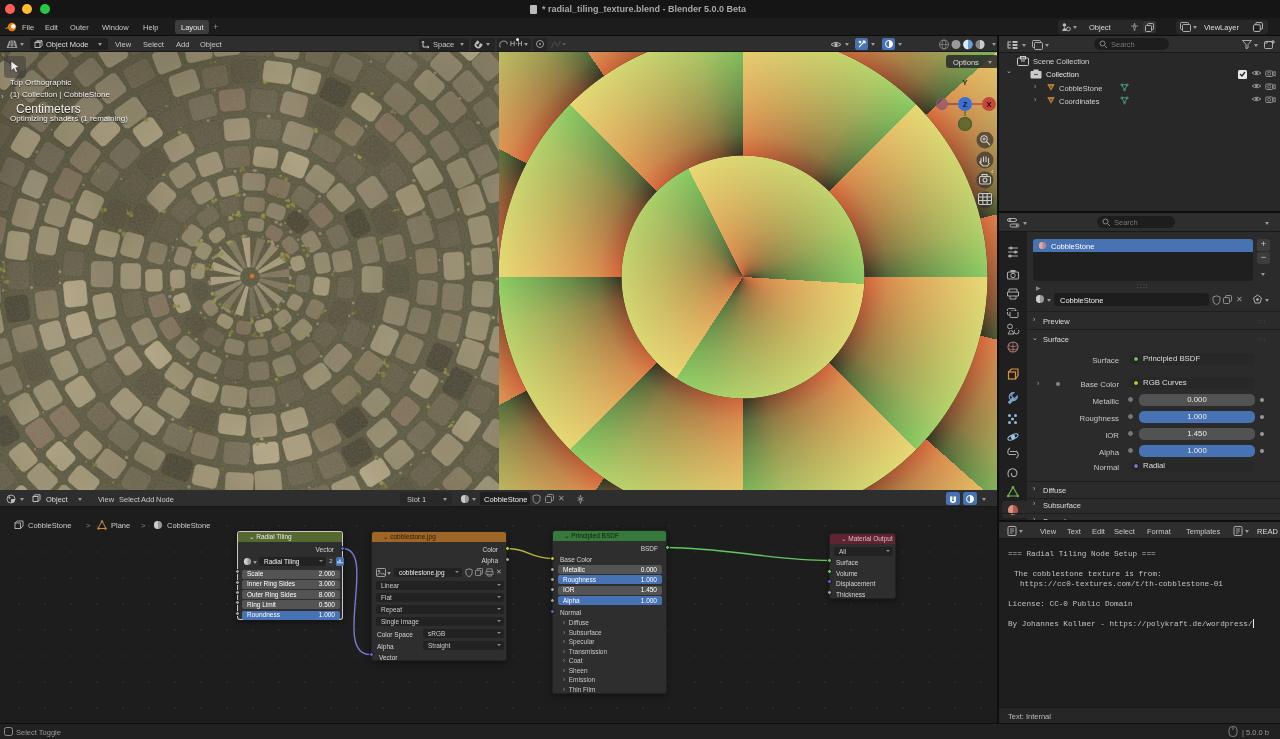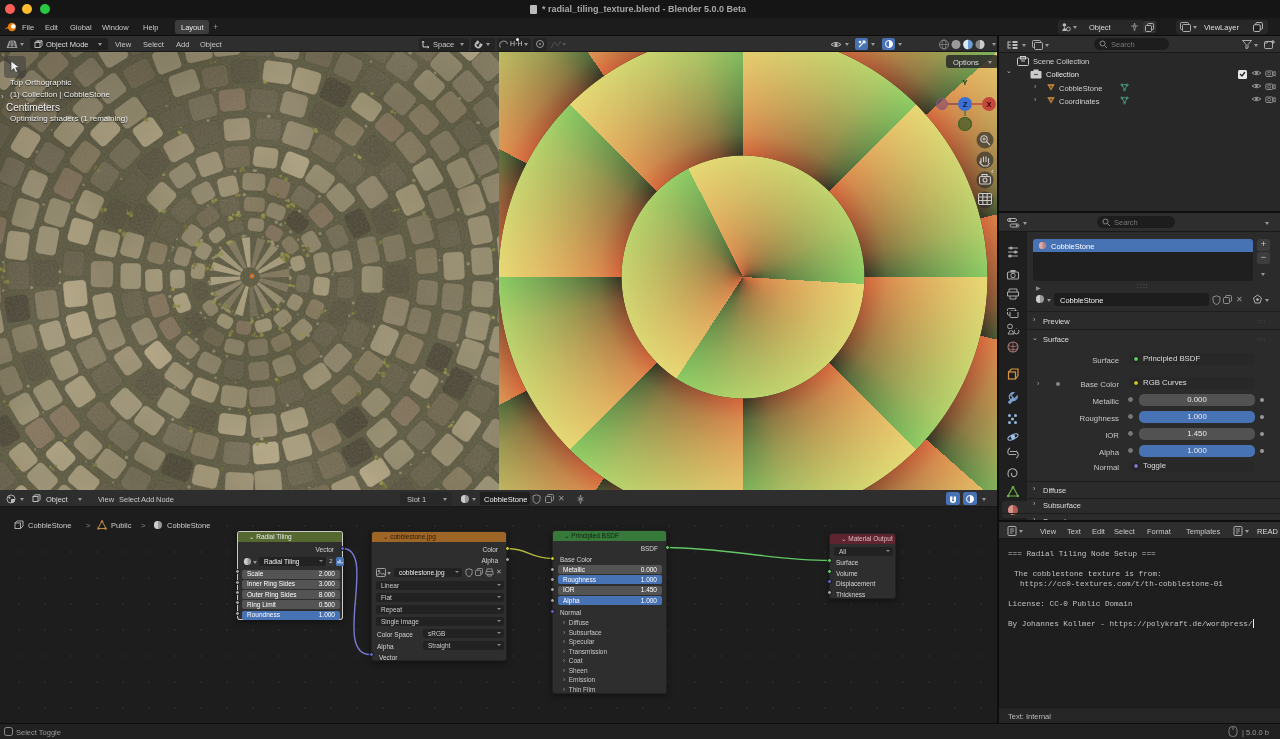--- a/index.html
+++ b/index.html
@@ -34,21 +34,21 @@
 <div class="abs" style="left:530px;top:5px;width:7px;height:9px;background:#bbb;border-radius:1px"></div>
 <div class="abs t" style="left:542px;top:4px;font-weight:bold;color:#a8a8a8;font-size:9px">* radial_tiling_texture.blend - Blender 5.0.0 Beta</div>
 <div class="abs" style="left:0;top:18px;width:1280px;height:18px;background:#1c1c1c;border-bottom:1px solid #0e0e0e"></div>
 <svg class="abs" style="left:4px;top:22px" width="13" height="10" viewBox="0 0 13 10">
 <circle cx="8" cy="5" r="4.2" fill="#e87d0d"></circle>
       <circle cx="9.2" cy="4.4" r="2.2" fill="#fff"></circle>
 <path d="M0.5 7 L6 3.5 L7 6 Z" fill="#e87d0d"></path>
     </svg>
 <div class="abs t" style="left:22px;top:23px">File</div>
 <div class="abs t" style="left:45px;top:23px">Edit</div>
-<div class="abs t" style="left:70px;top:23px">Global</div>
+<div class="abs t" style="left:70px;top:23px">Outer</div>
 <div class="abs t" style="left:102px;top:23px">Window</div>
 <div class="abs t" style="left:143px;top:23px">Help</div>
 <div class="abs" style="left:175px;top:20px;width:34px;height:14px;background:#3d3d3d;border-radius:3px"></div>
 <div class="abs t" style="left:181px;top:23px;color:#e8e8e8">Layout</div>
 <div class="abs t" style="left:213px;top:22px;color:#909090;font-size:9px">+</div>
 <div class="abs" style="left:1058px;top:20px;width:86px;height:14px;background:#282828;border-radius:3px"></div>
 <svg class="abs" style="left:1061px;top:22px" width="10" height="10" viewBox="0 0 10 10">
       <circle cx="3.4" cy="3" r="1.8" fill="#bbb"></circle>
       <path d="M1 9 L3.5 5 L6 9 Z" fill="#bbb"></path>
       <circle cx="7.4" cy="7" r="1.9" fill="none" stroke="#bbb" stroke-width="0.9"></circle>
@@ -907,21 +907,21 @@
             <div class="bg" style="background:radial-gradient(circle at 244px 225px, rgb(50,52,36) 122px,rgb(80,104,58) 144px,rgb(100,138,72) 171px,rgb(117,168,85) 202px,rgb(138,204,100) 245px)"></div>
             <div class="br" style="background:conic-gradient(from 0.00deg at 244px 225px, rgb(205,64,28) 0.00deg,rgb(172,54,24) 11.25deg,rgb(135,42,18) 22.50deg,rgb(88,28,12) 33.75deg,rgb(0,0,0) 45.00deg,rgb(205,64,28) 45.00deg,rgb(172,54,24) 56.25deg,rgb(135,42,18) 67.50deg,rgb(88,28,12) 78.75deg,rgb(0,0,0) 90.00deg,rgb(205,64,28) 90.00deg,rgb(172,54,24) 101.25deg,rgb(135,42,18) 112.50deg,rgb(88,28,12) 123.75deg,rgb(0,0,0) 135.00deg,rgb(205,64,28) 135.00deg,rgb(172,54,24) 146.25deg,rgb(135,42,18) 157.50deg,rgb(88,28,12) 168.75deg,rgb(0,0,0) 180.00deg,rgb(205,64,28) 180.00deg,rgb(172,54,24) 191.25deg,rgb(135,42,18) 202.50deg,rgb(88,28,12) 213.75deg,rgb(0,0,0) 225.00deg,rgb(205,64,28) 225.00deg,rgb(172,54,24) 236.25deg,rgb(135,42,18) 247.50deg,rgb(88,28,12) 258.75deg,rgb(0,0,0) 270.00deg,rgb(205,64,28) 270.00deg,rgb(172,54,24) 281.25deg,rgb(135,42,18) 292.50deg,rgb(88,28,12) 303.75deg,rgb(0,0,0) 315.00deg,rgb(205,64,28) 315.00deg,rgb(172,54,24) 326.25deg,rgb(135,42,18) 337.50deg,rgb(88,28,12) 348.75deg,rgb(0,0,0) 360.00deg)"></div>
           </div>
           <div class="band" style="-webkit-mask-image:radial-gradient(circle at 244px 225px, transparent 244px, #000 245px 519px, transparent 520px);mask-image:radial-gradient(circle at 244px 225px, transparent 244px, #000 245px 519px, transparent 520px);">
             <div class="bg" style="background:radial-gradient(circle at 244px 225px, rgb(50,52,36) 245px,rgb(80,104,58) 267px,rgb(100,138,72) 294px,rgb(117,168,85) 324px,rgb(138,204,100) 367px)"></div>
             <div class="br" style="background:conic-gradient(from -90.00deg at 244px 225px, rgb(205,64,28) 0.00deg,rgb(172,54,24) 6.92deg,rgb(135,42,18) 13.85deg,rgb(88,28,12) 20.77deg,rgb(0,0,0) 27.69deg,rgb(205,64,28) 27.69deg,rgb(172,54,24) 34.62deg,rgb(135,42,18) 41.54deg,rgb(88,28,12) 48.46deg,rgb(0,0,0) 55.38deg,rgb(205,64,28) 55.38deg,rgb(172,54,24) 62.31deg,rgb(135,42,18) 69.23deg,rgb(88,28,12) 76.15deg,rgb(0,0,0) 83.08deg,rgb(205,64,28) 83.08deg,rgb(172,54,24) 90.00deg,rgb(135,42,18) 96.92deg,rgb(88,28,12) 103.85deg,rgb(0,0,0) 110.77deg,rgb(205,64,28) 110.77deg,rgb(172,54,24) 117.69deg,rgb(135,42,18) 124.62deg,rgb(88,28,12) 131.54deg,rgb(0,0,0) 138.46deg,rgb(205,64,28) 138.46deg,rgb(172,54,24) 145.38deg,rgb(135,42,18) 152.31deg,rgb(88,28,12) 159.23deg,rgb(0,0,0) 166.15deg,rgb(205,64,28) 166.15deg,rgb(172,54,24) 173.08deg,rgb(135,42,18) 180.00deg,rgb(88,28,12) 186.92deg,rgb(0,0,0) 193.85deg,rgb(205,64,28) 193.85deg,rgb(172,54,24) 200.77deg,rgb(135,42,18) 207.69deg,rgb(88,28,12) 214.62deg,rgb(0,0,0) 221.54deg,rgb(205,64,28) 221.54deg,rgb(172,54,24) 228.46deg,rgb(135,42,18) 235.38deg,rgb(88,28,12) 242.31deg,rgb(0,0,0) 249.23deg,rgb(205,64,28) 249.23deg,rgb(172,54,24) 256.15deg,rgb(135,42,18) 263.08deg,rgb(88,28,12) 270.00deg,rgb(0,0,0) 276.92deg,rgb(205,64,28) 276.92deg,rgb(172,54,24) 283.85deg,rgb(135,42,18) 290.77deg,rgb(88,28,12) 297.69deg,rgb(0,0,0) 304.62deg,rgb(205,64,28) 304.62deg,rgb(172,54,24) 311.54deg,rgb(135,42,18) 318.46deg,rgb(88,28,12) 325.38deg,rgb(0,0,0) 332.31deg,rgb(205,64,28) 332.31deg,rgb(172,54,24) 339.23deg,rgb(135,42,18) 346.15deg,rgb(88,28,12) 353.08deg,rgb(0,0,0) 360.00deg)"></div>
           </div>
         </div>
 <div class="abs" style="left:10px;top:26px;font-size:8px;color:#f0f0f0;text-shadow:0 1px 1px rgba(0,0,0,0.8);white-space:nowrap">Top Orthographic</div>
 <div class="abs" style="left:10px;top:38px;font-size:8px;color:#f0f0f0;text-shadow:0 1px 1px rgba(0,0,0,0.8);white-space:nowrap">(1) Collection | CobbleStone</div>
-<div class="abs" style="left:6px;top:50px;font-size:10px;color:#f0f0f0;text-shadow:0 1px 1px rgba(0,0,0,0.8);white-space:nowrap">Centimeters</div>
+<div class="abs" style="left:16px;top:50px;font-size:12px;color:#f0f0f0;text-shadow:0 1px 1px rgba(0,0,0,0.8);white-space:nowrap">Centimeters</div>
 <div class="abs" style="left:10px;top:62px;font-size:8px;color:#f0f0f0;text-shadow:0 1px 1px rgba(0,0,0,0.8);white-space:nowrap">Optimizing shaders (1 remaining)</div>
 <div class="abs" style="left:4px;top:4px;width:22px;height:22px;background:rgba(60,60,60,0.55);border-radius:4px"></div>
 <svg class="abs" style="left:10px;top:8px" width="12" height="14" viewBox="0 0 12 14">
           <path d="M1 1 L1 11 L3.8 8.6 L5.6 12.5 L7.6 11.6 L5.8 7.8 L9.5 7.6 Z" fill="#eee" stroke="#333" stroke-width="0.7"></path>
         </svg>
 <div class="abs" style="left:1px;top:40px;color:#ccc;font-size:8px">›</div>
 <div class="abs" style="left:946px;top:3px;width:52px;height:13px;background:rgba(40,40,40,0.85);border-radius:3px"></div>
 <div class="abs t" style="left:953px;top:6px;color:#ddd">Options</div>
 <div class="abs chev" style="left:988px;top:9px"></div>
 <svg class="abs" style="left:930px;top:0px" width="70" height="64" viewBox="0 0 70 64">
@@ -1014,21 +1014,21 @@
           <path d="M1 3 L3.2 1 L9 1 L9 6 L6.5 8.5" stroke="#bbb" stroke-width="0.9" fill="none"></path>
         </svg>
 <div class="abs t" style="left:28px;top:14px;color:#ccc">CobbleStone</div>
 <div class="abs t" style="left:86px;top:14px;color:#888">&gt;</div>
 <svg class="abs" style="left:97px;top:13px" width="10" height="10" viewBox="0 0 10 10">
           <path d="M5 1 L9 8.5 L1 8.5 Z" fill="none" stroke="#c08a3e" stroke-width="1"></path>
           <circle cx="5" cy="1.5" r="1.2" fill="#c08a3e"></circle>
           <circle cx="1.5" cy="8.5" r="1.2" fill="#c08a3e"></circle>
           <circle cx="8.5" cy="8.5" r="1.2" fill="#c08a3e"></circle>
         </svg>
-<div class="abs t" style="left:111px;top:14px;color:#ccc">Public</div>
+<div class="abs t" style="left:111px;top:14px;color:#ccc">Plane</div>
 <div class="abs t" style="left:141px;top:14px;color:#888">&gt;</div>
 <svg class="abs" style="left:153px;top:13px" width="10" height="10" viewBox="0 0 10 10">
           <circle cx="5" cy="5" r="4" fill="#999"></circle>
           <path d="M5 1 A4 4 0 0 0 5 9 Z" fill="#ccc"></path>
         </svg>
 <div class="abs t" style="left:167px;top:14px;color:#ccc">CobbleStone</div>
 <svg class="abs" style="left:0;top:0" width="997" height="216" viewBox="0 0 997 216">
 <path d="M 342.5 41.5 C 378 41.5, 332 147.5, 370 147.5" stroke="#7a7ad2" stroke-width="1.4" fill="none"></path>
 <path d="M 507 41.5 C 528 41.5, 530 51.5, 552 51.5" stroke="#b6b63e" stroke-width="1.4" fill="none"></path>
 <path d="M 667 40.5 C 722 40.5, 775 53.5, 829 53.5" stroke="#63c763" stroke-width="1.4" fill="none"></path>
@@ -1397,21 +1397,21 @@
 <div class="abs" style="left:261px;top:202px;width:4px;height:4px;border-radius:50%;background:#999"></div>
 <div class="prow" style="left:0;top:218px;width:120px;text-align:right">IOR</div>
 <div class="abs" style="left:128px;top:217px;width:7px;height:7px;border-radius:50%;background:#777;border:0.5px solid #222"></div>
 <div class="pfield" style="left:140px;top:215px;width:116px">1.450</div>
 <div class="abs" style="left:261px;top:219px;width:4px;height:4px;border-radius:50%;background:#999"></div>
 <div class="prow" style="left:0;top:235px;width:120px;text-align:right">Alpha</div>
 <div class="abs" style="left:128px;top:234px;width:7px;height:7px;border-radius:50%;background:#777;border:0.5px solid #222"></div>
 <div class="pfield blue" style="left:140px;top:232px;width:116px">1.000</div>
 <div class="abs" style="left:261px;top:236px;width:4px;height:4px;border-radius:50%;background:#999"></div>
 <div class="prow" style="left:0;top:250px;width:120px;text-align:right">Normal</div>
-<div class="pdrop" style="left:130px;top:247px;width:126px">Toggle</div>
+<div class="pdrop" style="left:130px;top:247px;width:126px">Radial</div>
 <div class="abs" style="left:134px;top:250px;width:6px;height:6px;border-radius:50%;background:#8a70c5;border:0.5px solid #111"></div>
 <div class="abs" style="left:0;top:268px;width:283px;height:1px;background:#1e1e1e"></div>
 <div class="abs" style="left:34px;top:272px;color:#bbb;font-size:7px">›</div>
 <div class="abs t" style="left:44px;top:273px;color:#ddd">Diffuse</div>
 <div class="abs" style="left:0;top:285px;width:283px;height:1px;background:#1e1e1e"></div>
 <div class="abs" style="left:34px;top:287px;color:#bbb;font-size:7px">›</div>
 <div class="abs t" style="left:44px;top:288px;color:#ddd">Subsurface</div>
 <div class="abs" style="left:0;top:300px;width:283px;height:1px;background:#1e1e1e"></div>
 <div class="abs" style="left:34px;top:303px;color:#bbb;font-size:7px">›</div>
 <div class="abs t" style="left:44px;top:304px;color:#ddd">Specular</div>

